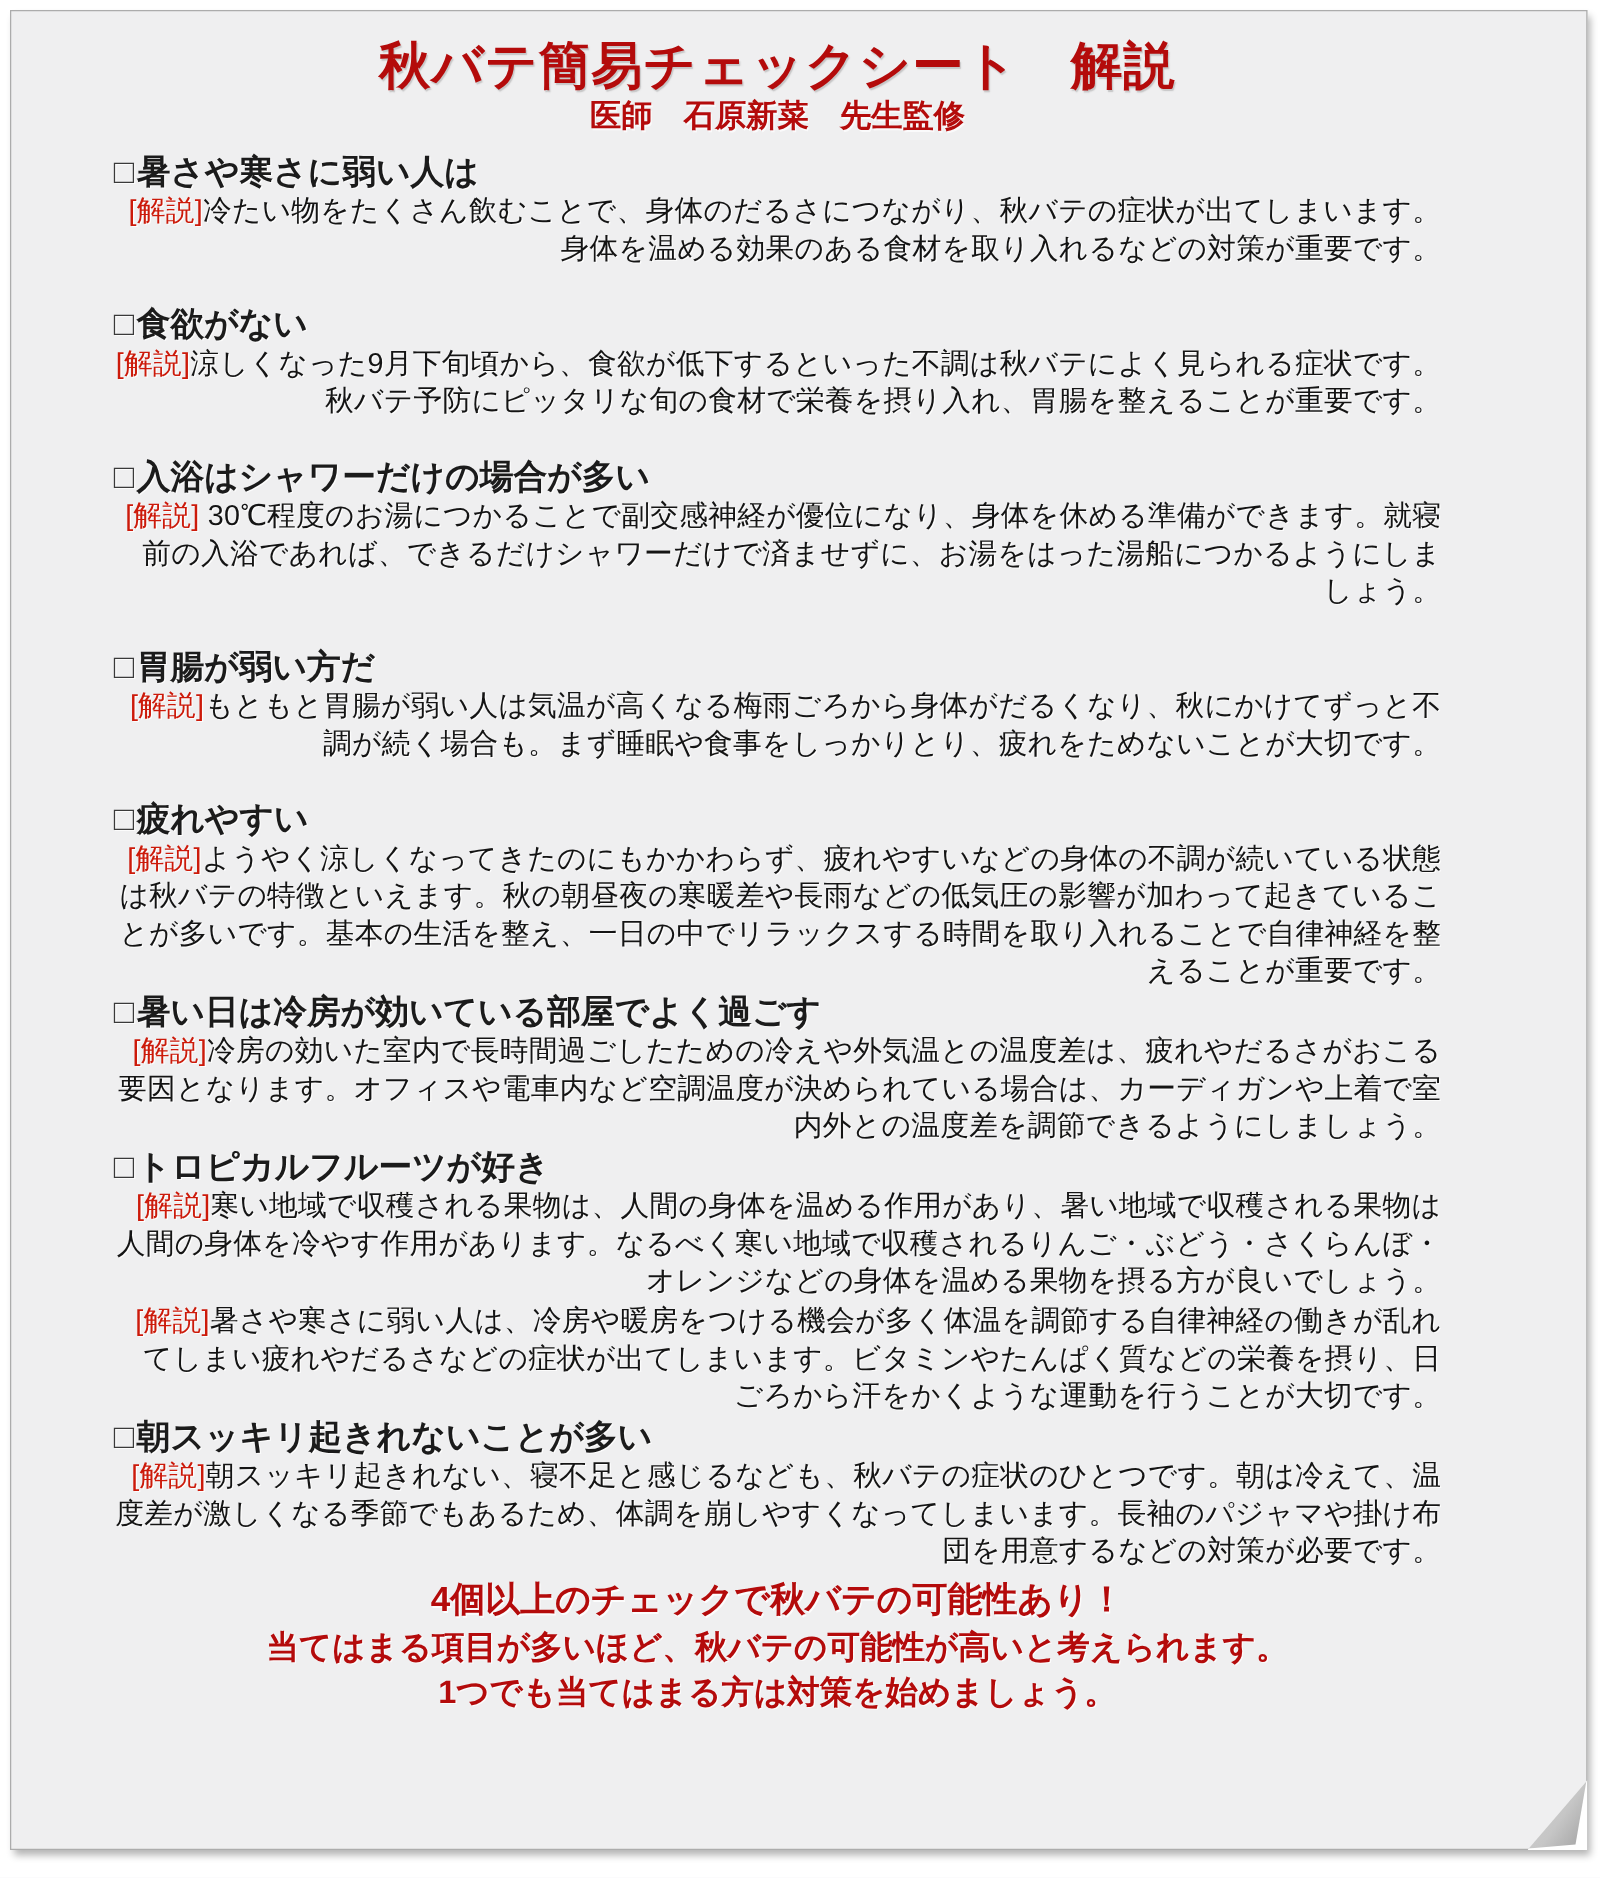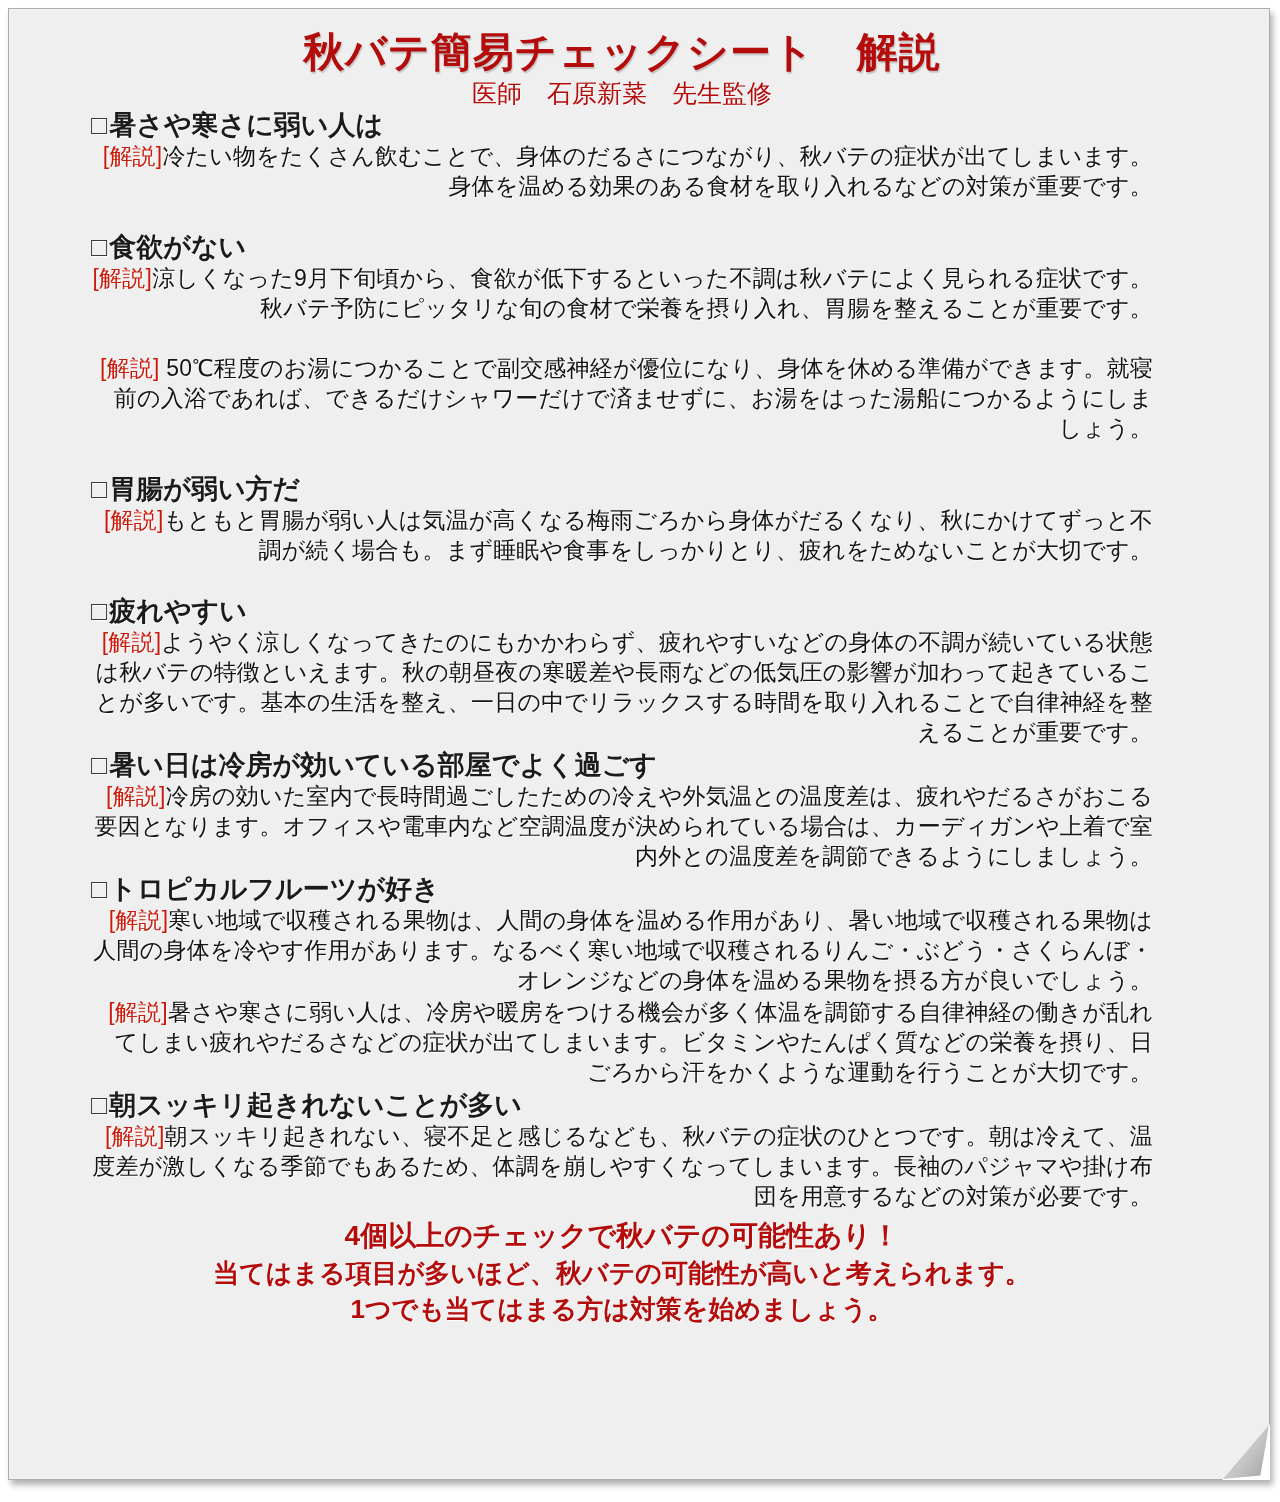--- a/index.html
+++ b/index.html
@@ -28,22 +28,23 @@
     line-height: 50px;
     font-weight: bold;
     color: #b40b0b;
     letter-spacing: 1px;
     text-shadow: 1px 2px 1px rgba(120,120,120,0.35);
   }
   .page-subtitle {
     text-align: center;
     font-size: 25px;
     line-height: 32px;
-    font-weight: normal;
+    font-weight: bold;
     color: #b40b0b;
+    margin-bottom: 12px;
     text-shadow: 1px 1px 0 rgba(255,255,255,0.7);
   }
   .item { margin-bottom: 2px; }
   .item.gap-lg { margin-bottom: 30px; }
   .item-heading {
     font-size: 27px;
     line-height: 32px;
     font-weight: bold;
     color: #1b1b1b;
     text-shadow: 1px 1px 0 rgba(255,255,255,0.8);
@@ -100,21 +101,22 @@
     <div id="checklist">
         <section class="item gap-lg">
           <div class="item-heading"><span class="box">□</span><span>暑さや寒さに弱い人は</span></div>
           <p class="item-body"><span class="tag">[解説]</span><span>冷たい物をたくさん飲むことで、身体のだるさにつながり、秋バテの症状が出てしまいます。身体を温める効果のある食材を取り入れるなどの対策が重要です。</span></p>
         </section>
         <section class="item gap-lg">
           <div class="item-heading"><span class="box">□</span><span>食欲がない</span></div>
           <p class="item-body"><span class="tag">[解説]</span><span>涼しくなった9月下旬頃から、食欲が低下するといった不調は秋バテによく見られる症状です。秋バテ予防にピッタリな旬の食材で栄養を摂り入れ、胃腸を整えることが重要です。</span></p>
         </section>
         <section class="item gap-lg">
-          <p class="item-body"><span class="tag">[解説]</span><span> 50℃程度のお湯につかることで副交感神経が優位になり、身体を休める準備ができます。就寝前の入浴であれば、できるだけシャワーだけで済ませずに、お湯をはった湯船につかるようにしましょう。</span></p>
+          <div class="item-heading"><span class="box">□</span><span>入浴はシャワーだけの場合が多い</span></div>
+          <p class="item-body"><span class="tag">[解説]</span><span> 30℃程度のお湯につかることで副交感神経が優位になり、身体を休める準備ができます。就寝前の入浴であれば、できるだけシャワーだけで済ませずに、お湯をはった湯船につかるようにしましょう。</span></p>
         </section>
         <section class="item gap-lg">
           <div class="item-heading"><span class="box">□</span><span>胃腸が弱い方だ</span></div>
           <p class="item-body"><span class="tag">[解説]</span><span>もともと胃腸が弱い人は気温が高くなる梅雨ごろから身体がだるくなり、秋にかけてずっと不調が続く場合も。まず睡眠や食事をしっかりとり、疲れをためないことが大切です。</span></p>
         </section>
         <section class="item gap-sm">
           <div class="item-heading"><span class="box">□</span><span>疲れやすい</span></div>
           <p class="item-body"><span class="tag">[解説]</span><span>ようやく涼しくなってきたのにもかかわらず、疲れやすいなどの身体の不調が続いている状態は秋バテの特徴といえます。秋の朝昼夜の寒暖差や長雨などの低気圧の影響が加わって起きていることが多いです。基本の生活を整え、一日の中でリラックスする時間を取り入れることで自律神経を整えることが重要です。</span></p>
         </section>
         <section class="item gap-sm">

